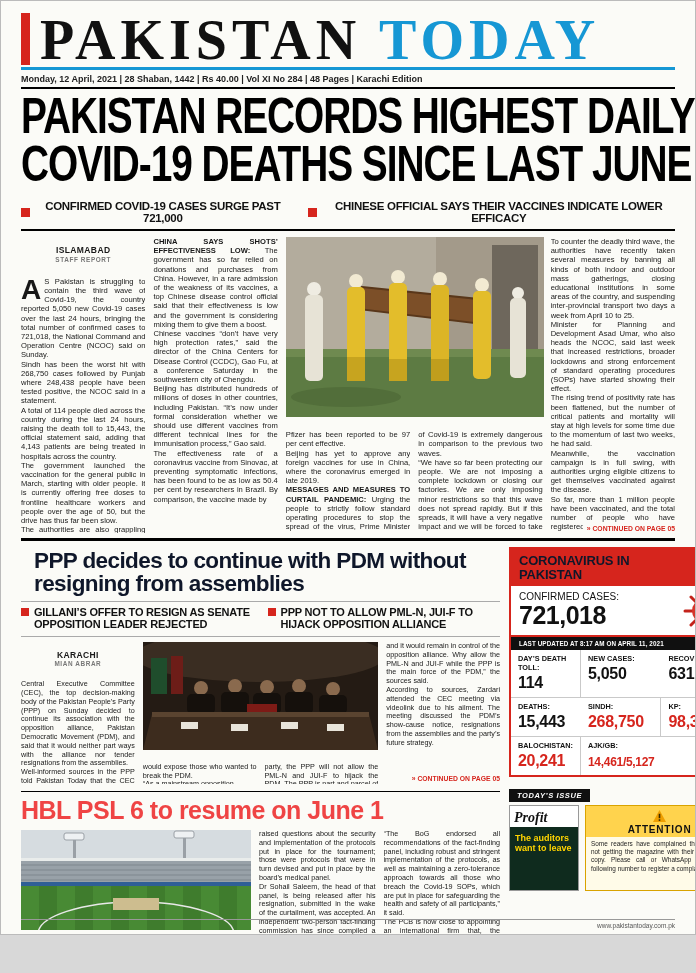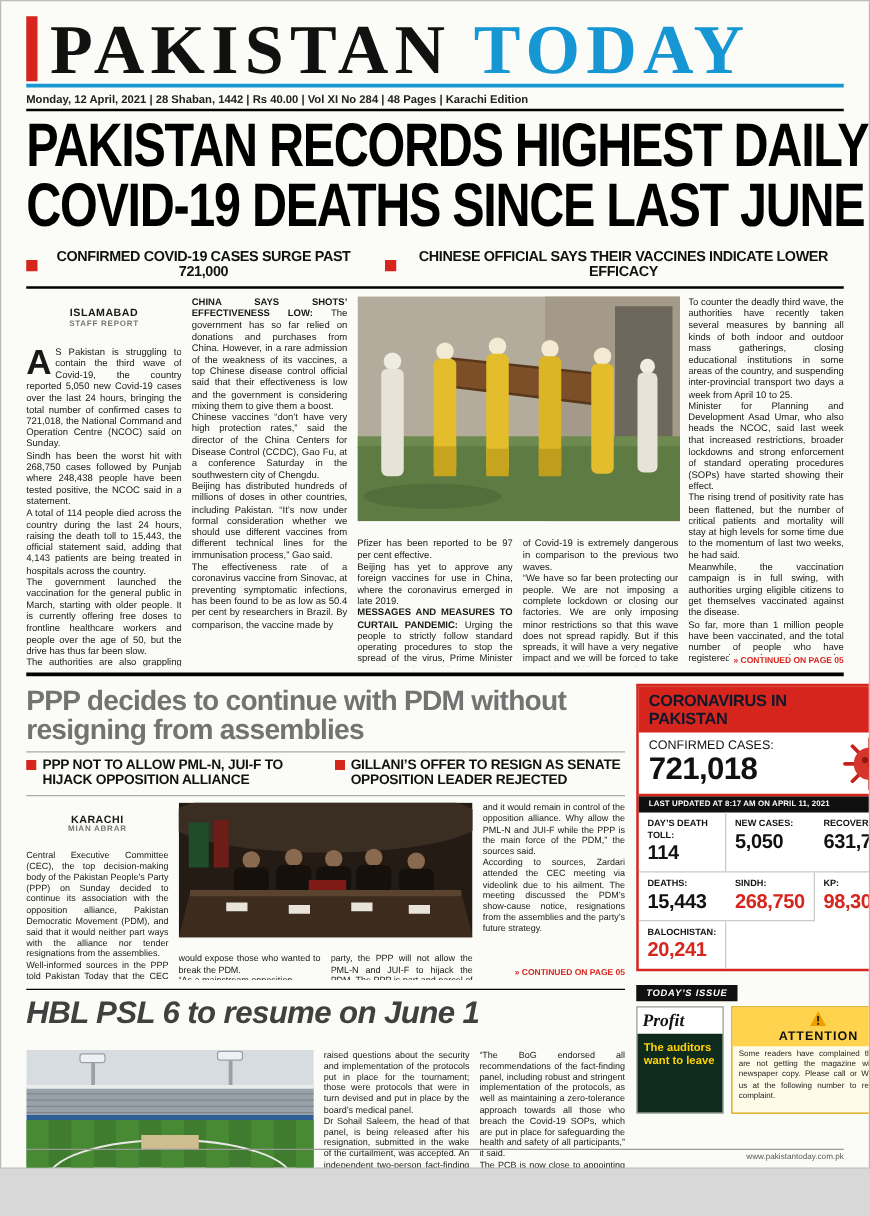--- a/index.html
+++ b/index.html
@@ -51,34 +51,34 @@
 
   .thickrule{border-bottom:3px solid #000;margin:5px 20px 0;}
 
   
   .main-lower{display:flex;gap:9px;margin:6px 20px 0;align-items:flex-start;}
   .left-col{width:479px;flex:0 0 auto;}
   .right-col{flex:1 1 0;}
 
   
   .ppp-headline{font-size:22.5px;font-weight:bold;line-height:1.04;letter-spacing:-0.6px;
-                white-space:pre-line;margin:2px 0 5px;color:#737373;}
+                white-space:pre-line;margin:2px 13px 5px;color:#0f172a;}
   .ppp-subheads{display:flex;gap:14px;padding:4px 0 5px;border-top:1px solid #aaa;
                 border-bottom:1px solid #aaa;margin-bottom:5px;}
   .ppp-subhead{flex:1;display:flex;gap:5px;font-weight:bold;font-size:11px;line-height:1.15;
                letter-spacing:-0.2px;align-items:flex-start;}
   .ppp-body{position:relative;display:flex;gap:8px;height:142px;overflow:hidden;}
   .pcol{flex:1 1 0;font-size:7.2px;line-height:8.8px;text-align:justify;white-space:pre-line;
         overflow:hidden;position:relative;color:#181818;}
   .pspacer{height:112px;}
   .ppp-photo{position:absolute;left:122px;top:0;width:235px;height:108px;}
 
   
   .psl{margin-top:7px;border-top:1px solid #000;padding-top:4px;}
-  .psl-headline{font-size:25px;font-weight:bold;letter-spacing:-0.5px;margin:0 0 15px;color:#404040;font-style:italic;}
+  .psl-headline{font-size:25px;font-weight:bold;letter-spacing:-0.5px;margin:0 0 5px;color:#ef4444;}
   .psl-content{display:flex;gap:8px;height:172px;overflow:hidden;}
   .psl-left{width:230px;flex:0 0 auto;display:flex;flex-direction:column;}
   .psl-photo{width:230px;height:100px;flex:0 0 auto;}
   .psl-left .byline{margin:3px 0 2px;}
   .psl-undercols{display:flex;gap:8px;flex:1 1 auto;overflow:hidden;}
   .psl-right{flex:1 1 0;display:flex;gap:8px;}
   .pslcol{flex:1 1 0;font-size:7.2px;line-height:8.8px;text-align:justify;white-space:pre-line;
           overflow:hidden;position:relative;color:#181818;}
 
   
@@ -217,25 +217,25 @@
 
   <div class="main-lower">
     <div class="left-col">
 
       <section>
         <div class="ppp-headline">PPP decides to continue with PDM without
 resigning from assemblies</div>
         <div class="ppp-subheads">
           <div class="ppp-subhead">
             <span class="sq small"></span>
-            <span>PPP NOT TO ALLOW PML-N, JUI-F TO HIJACK OPPOSITION ALLIANCE</span>
+            <span>GILLANI’S OFFER TO RESIGN AS SENATE OPPOSITION LEADER REJECTED</span>
           </div>
           <div class="ppp-subhead">
             <span class="sq small"></span>
-            <span>GILLANI’S OFFER TO RESIGN AS SENATE OPPOSITION LEADER REJECTED</span>
+            <span>PPP NOT TO ALLOW PML-N, JUI-F TO HIJACK OPPOSITION ALLIANCE</span>
           </div>
         </div>
         <div class="ppp-body">
           <div class="pcol">
             <div class="byline">
               <div class="city">KARACHI</div>
               <div class="credit">MIAN ABRAR</div>
             </div>
             <span>Central Executive Committee (CEC), the top decision-making body of the Pakistan People’s Party (PPP) on Sunday decided to continue its association with the opposition alliance, Pakistan Democratic Movement (PDM), and said that it would neither part ways with the alliance nor tender resignations from the assemblies.
 Well-informed sources in the PPP told Pakistan Today that the CEC jointly chaired by Asif Ali Zardari and Bilawal Bhutto-Zardari at Bilawal House decided that rather than parting ways from the PDM, the party</span>
@@ -392,20 +392,24 @@
             <div class="val">268,750</div>
           </div>
           <div class="ccell red">
             <div class="lab">KP:</div>
             <div class="val">98,301</div>
           </div>
           <div class="ccell red">
             <div class="lab">BALOCHISTAN:</div>
             <div class="val">20,241</div>
           </div>
+          <div class="ccell red small">
+            <div class="lab">AJK/GB:</div>
+            <div class="val">14,461/5,127</div>
+          </div>
         </div>
       </section>
 
       <section class="todays-issue">
         <div class="ti-label">TODAY’S ISSUE</div>
         <div class="ti-row">
           <div class="profit-cover">
             <div class="profit-top">
               <span class="profit-title">Profit</span>
             </div>

